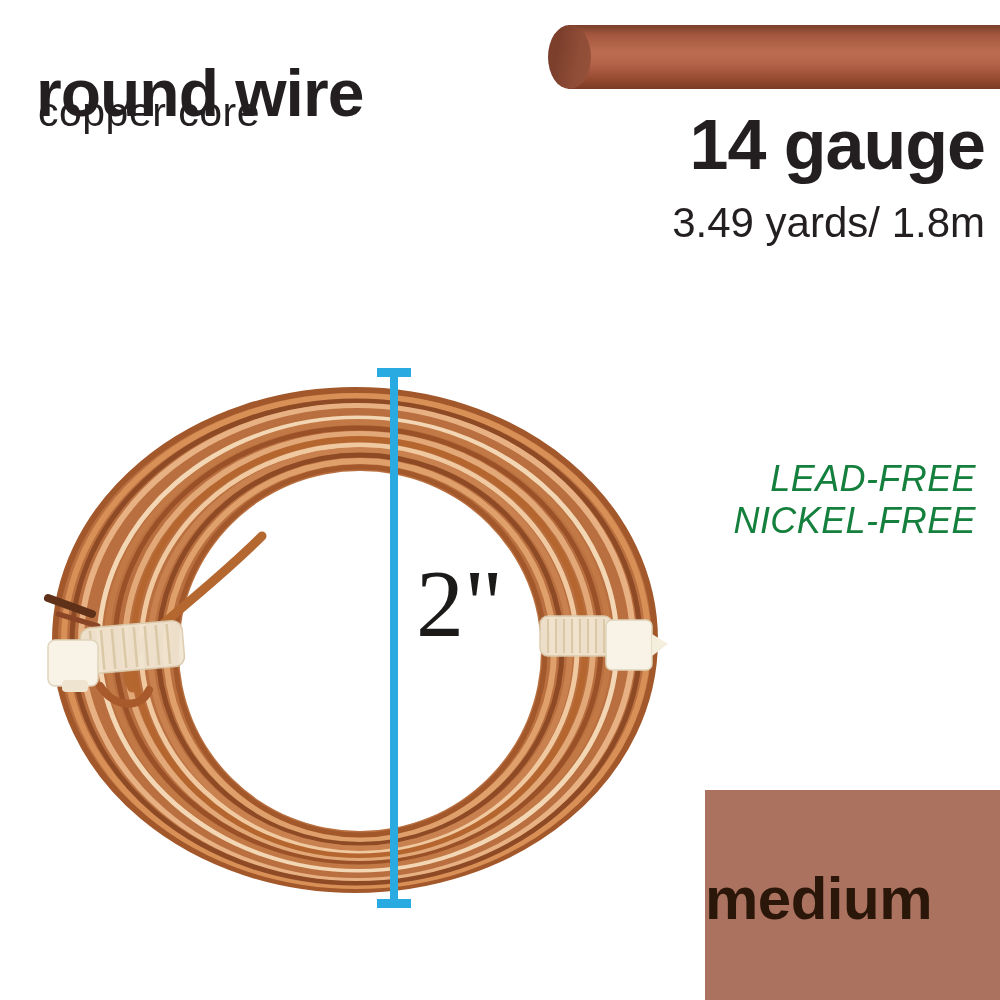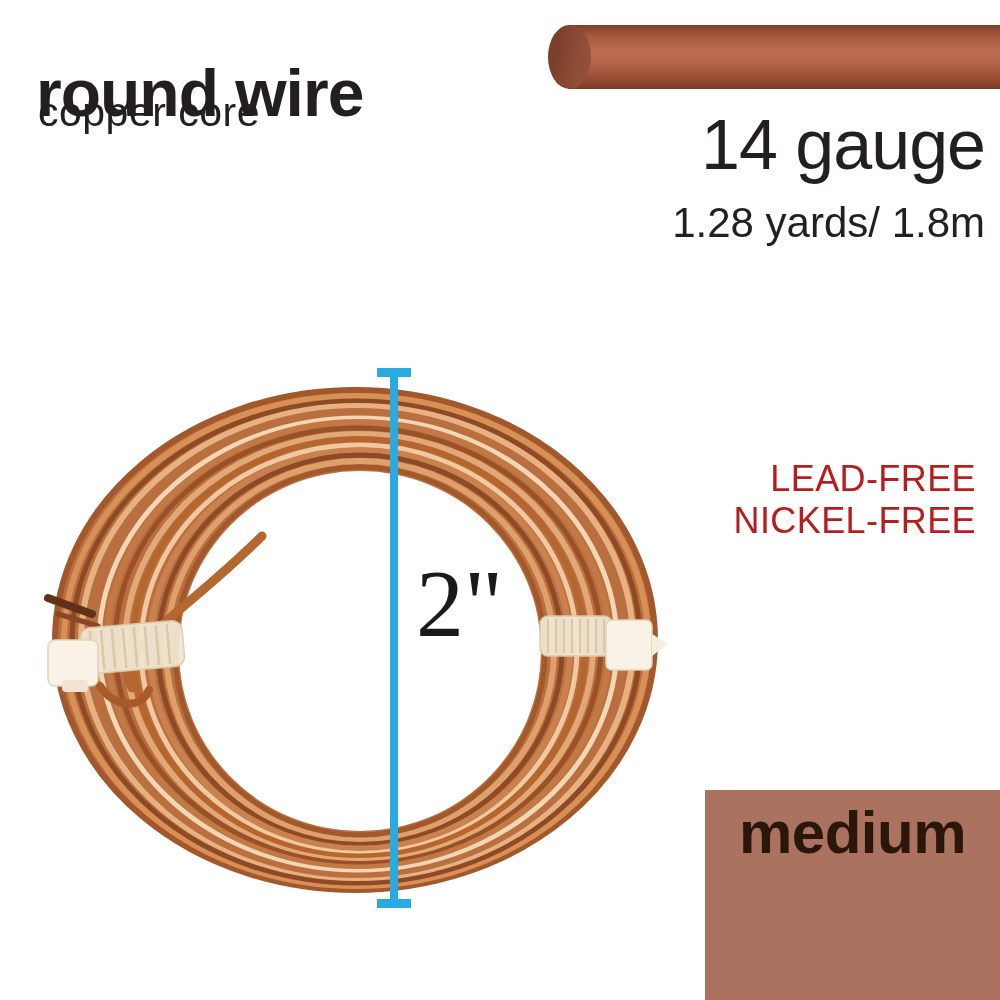--- a/index.html
+++ b/index.html
@@ -21,52 +21,52 @@
   
   .rod-body{
     left:568px;top:25px;width:432px;height:64px;
     background:linear-gradient(180deg,#7a3f2b 0%,#a5583e 16%,#bc6d51 42%,#b5644a 60%,#94492f 86%,#7a3a24 100%);
   }
   .rod-cap{
     left:548px;top:25px;width:43px;height:64px;border-radius:50%;
     background:linear-gradient(100deg,#7c3f2c 25%,#8f4c36 65%,#96523b 100%);
   }
   
-  .gauge{right:15px;top:110px;font-size:70px;font-weight:normal;letter-spacing:-1px;line-height:1;text-align:right;}
+  .gauge{right:15px;top:110px;font-size:70px;font-weight:bold;letter-spacing:-1px;line-height:1;text-align:right;}
   .length{right:15px;top:202px;font-size:42px;line-height:1;text-align:right;}
   
-  .features{right:24px;top:458px;font-size:36px;line-height:42px;text-align:right;letter-spacing:0.4px;color:#b91c1c;}
+  .features{right:24px;top:458px;font-size:36px;line-height:42px;text-align:right;letter-spacing:0.4px;color:#15803d;font-style:italic;}
   
   .coil{left:40px;top:368px;width:630px;height:535px;}
   
   .m-line{left:390px;top:368px;width:8px;height:540px;background:var(--accent_blue);}
   .m-cap-top{left:377px;top:368px;width:34px;height:9px;background:var(--accent_blue);}
   .m-cap-bottom{left:377px;top:899px;width:34px;height:9px;background:var(--accent_blue);}
   .m-label{left:416px;top:556px;font-family:"Liberation Serif", serif;font-size:96px;line-height:1;color:#1c1a19;}
   
   .temper{
     left:705px;top:790px;width:295px;height:210px;background:var(--temper_bg);
-    display:flex;flex-direction:column;align-items:center;justify-content:flex-start;
+    display:flex;flex-direction:row;align-items:center;justify-content:flex-start;
     padding-top:8px;box-sizing:border-box;
   }
   .temper-line{font-size:60px;font-weight:600;line-height:70px;color:var(--temper_text);letter-spacing:-0.5px;}
 </style>
 </head>
 <body>
 
 <div class="canvas">
 
   <h1 class="abs title">round wire</h1>
   <div class="abs subtitle">copper core</div>
 
   <div class="abs rod-body"></div>
   <div class="abs rod-cap"></div>
 
   <div class="abs gauge">14 gauge</div>
-  <div class="abs length">1.28 yards/ 1.8m</div>
+  <div class="abs length">3.49 yards/ 1.8m</div>
 
   <div class="abs features">
     <div>LEAD-FREE</div>
     <div>NICKEL-FREE</div>
   </div>
 
   <svg class="abs coil" viewBox="0 0 630 535" aria-hidden="true">
 
     <path d="M15,272 a300,250 0 1,0 600,0 a300,250 0 1,0 -600,0
              M139,283 a181,180 0 1,0 362,0 a181,180 0 1,0 -362,0" fill="#b96f3f" fill-rule="evenodd"></path>

